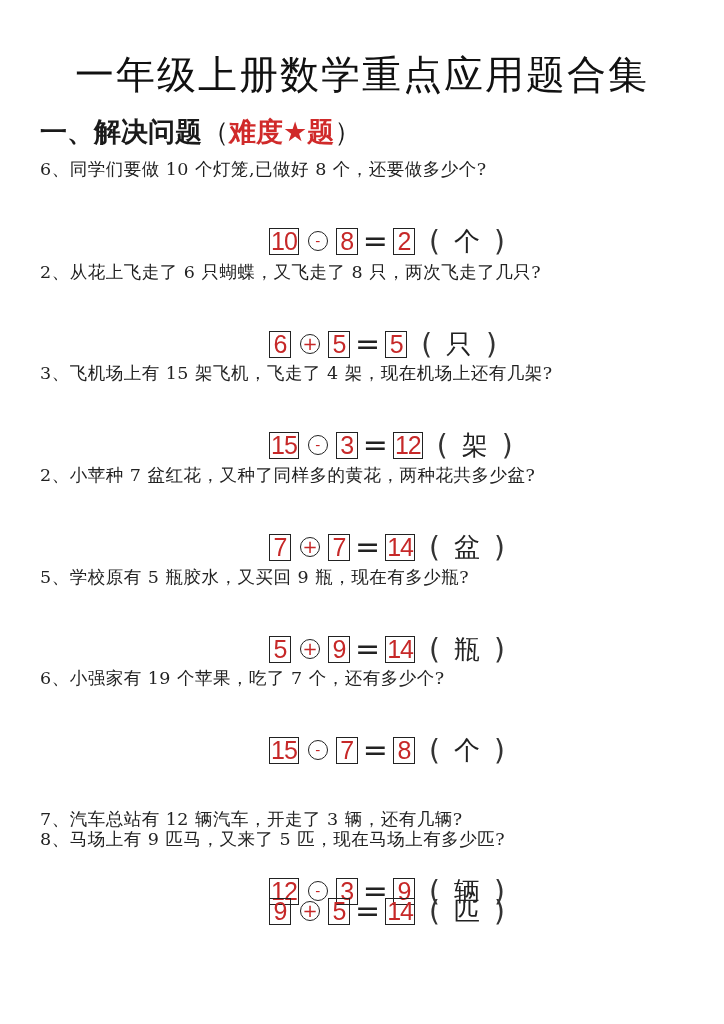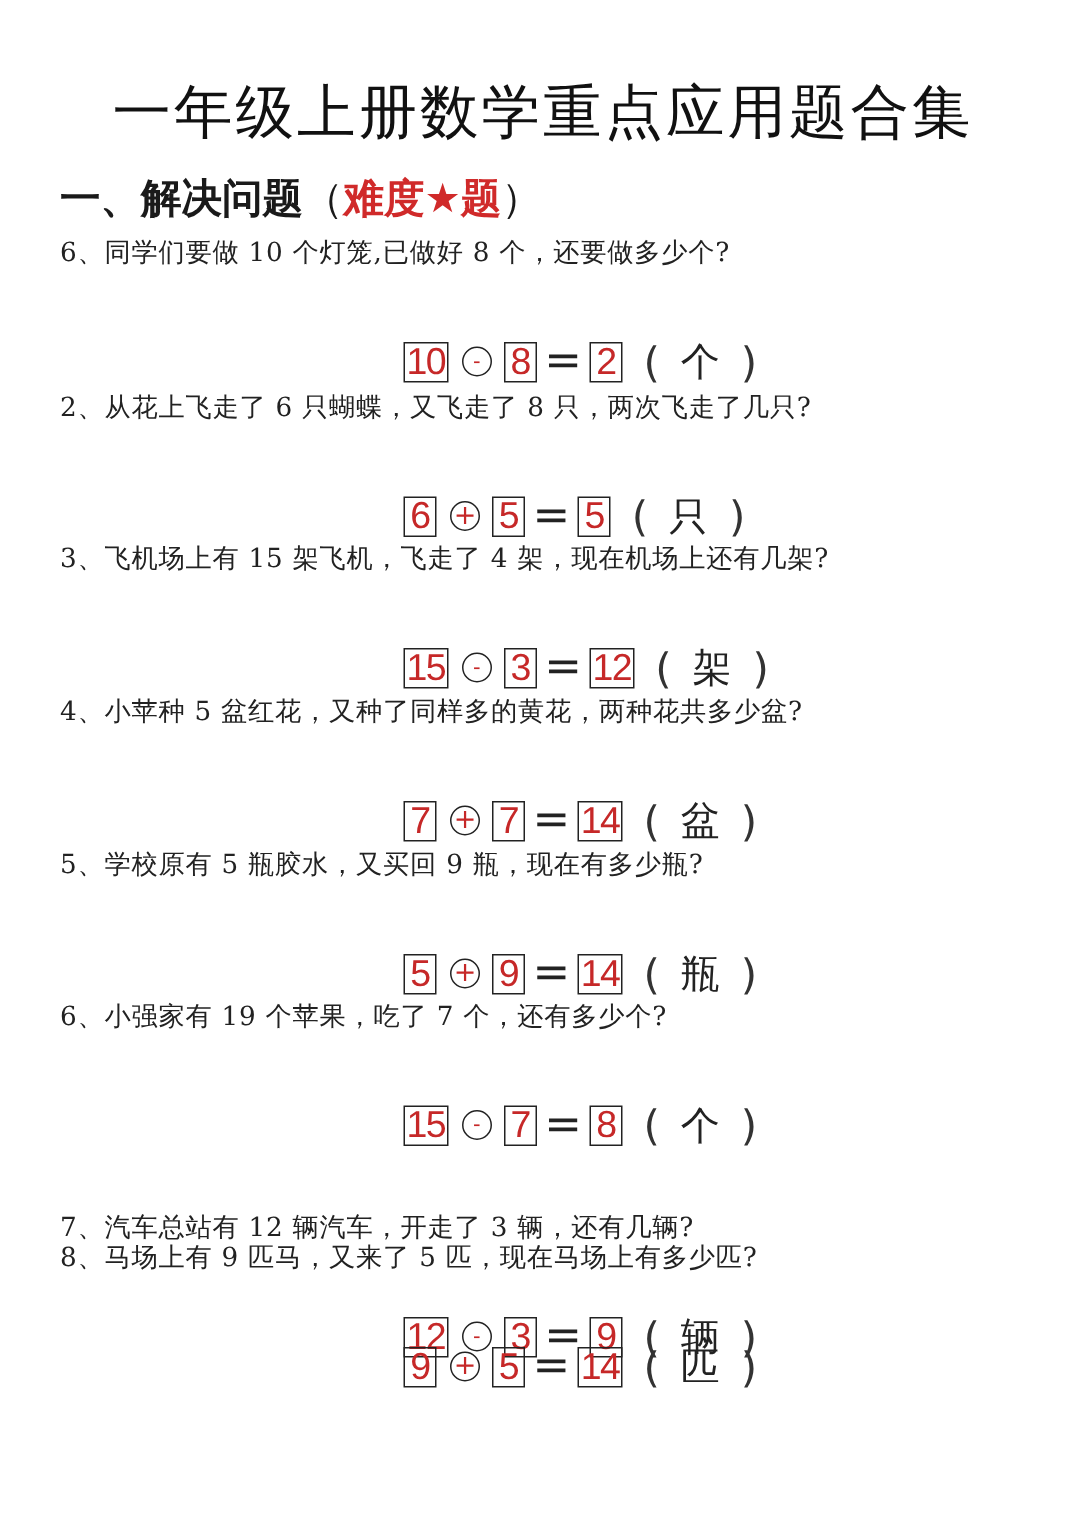--- a/index.html
+++ b/index.html
@@ -106,21 +106,21 @@
     <span class="box">12</span>
     <span class="unit">
         <span class="par">(</span>
         <span class="u">架</span>
         <span class="par">)</span>
       </span>
   </div>
 </div>
 
 <div class="problem" style="top:460px">
-  <div class="question">4、小苹种 5 盆红花，又种了同样多的黄花，两种花共多少盆?</div>
+  <div class="question">2、小苹种 7 盆红花，又种了同样多的黄花，两种花共多少盆?</div>
   <div class="equation">
     <span class="box">7</span>
     <span class="op">+</span>
     <span class="box">7</span>
     <span class="eq">=</span>
     <span class="box">14</span>
     <span class="unit">
         <span class="par">(</span>
         <span class="u">盆</span>
         <span class="par">)</span>

